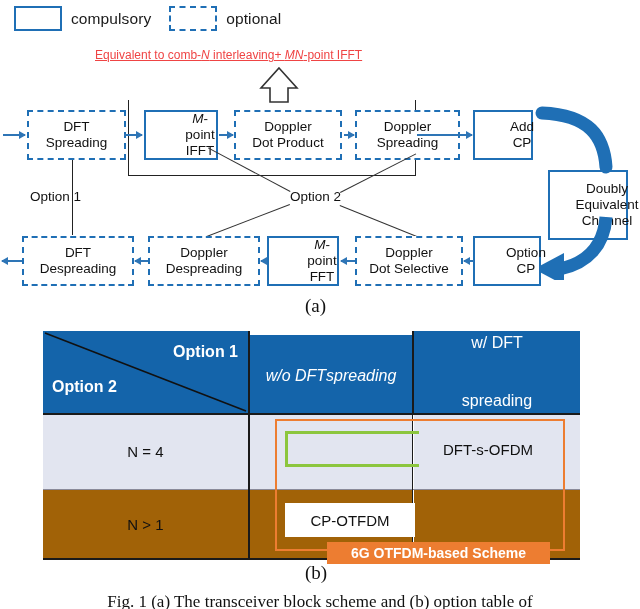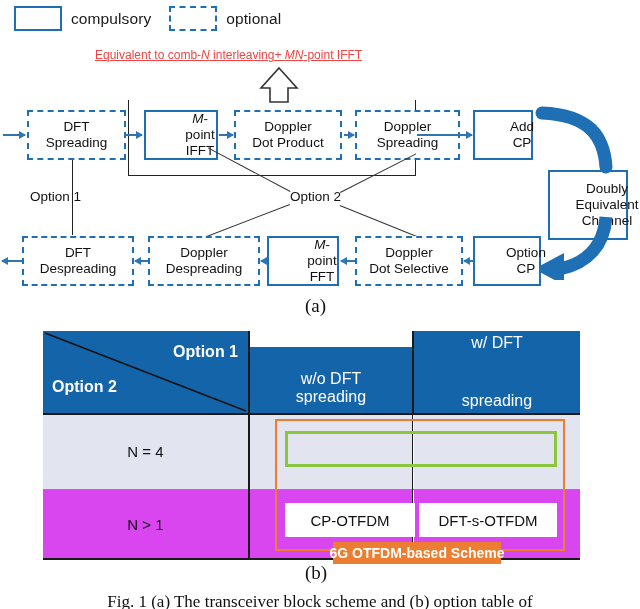--- a/index.html
+++ b/index.html
@@ -54,21 +54,21 @@
 
   .sub-label{position:absolute;font-size:19px;font-family:"Liberation Serif",serif;color:#111;}
 
   
   .tbl{position:absolute;left:43px;top:331px;width:537px;height:228px;}
   .tcell{position:absolute;box-sizing:border-box;display:flex;
     align-items:center;justify-content:center;text-align:center;}
   .hdr{background:#1464AA;color:#fff;font-size:16px;line-height:1.15;}
   .hdr.b{font-weight:bold;}
   .row-a{background:#e2e5f0;}
-  .row-b{background:#d946ef;}
+  .row-b{background:#a16207;}
   .cellv{font-size:15px;color:#111;}
   .tline{position:absolute;background:#1a1a1a;}
 
   .grp{position:absolute;box-sizing:border-box;}
   .grp-green{border:3px solid #8CC63E;}
   .grp-orange{border:2.5px solid #ED7D31;}
   .tag{position:absolute;color:#fff;font-weight:bold;font-size:14px;
        display:flex;align-items:center;justify-content:center;white-space:nowrap;}
   .tag-green{background:#8CC63E;}
   .tag-orange{background:#ED7D31;}
@@ -189,21 +189,21 @@
   <div class="tbl">
 
     <div class="tcell hdr" style="left:0;top:0;width:205px;height:82px;">
       <svg style="position:absolute;left:0;top:0;" width="205" height="82">
         <line x1="2" y1="2" x2="203" y2="80" stroke="#111" stroke-width="1.6"></line>
       </svg>
       <span class="hdr b" style="position:absolute;right:10px;top:12px;">Option 1</span>
       <span class="hdr b" style="position:absolute;left:9px;top:47px;">Option 2</span>
     </div>
 
-    <div class="tcell hdr" style="left:207px;top:16px;width:162px;height:82px;flex-direction:column;">
+    <div class="tcell hdr" style="left:207px;top:4px;width:162px;height:82px;flex-direction:row;font-style:italic;">
       <span>w/o DFT</span>
       <span>spreading</span>
     </div>
 
     <div class="tcell hdr" style="left:371px;top:0;width:166px;height:82px;flex-direction:column;gap:40px;">
       <span>w/ DFT</span>
       <span>spreading</span>
     </div>
 
     <div class="tcell row-a cellv" style="left:0;top:83px;width:205px;height:75px;">N = 4</div>
@@ -218,25 +218,25 @@
     <div class="tline" style="left:0;top:158px;width:537px;height:1.4px;background:#8a8a99;"></div>
     <div class="tline" style="left:0;top:227px;width:537px;height:1.8px;"></div>
     <div class="tline" style="left:205px;top:0;width:1.8px;height:228px;"></div>
     <div class="tline" style="left:369px;top:83px;width:1.4px;height:145px;"></div>
     <div class="tline" style="left:369px;top:0;width:1.8px;height:82px;"></div>
 
     <div class="grp grp-orange" style="left:232px;top:88px;width:290px;height:132px;"></div>
 
     <div class="grp grp-green" style="left:242px;top:100px;width:272px;height:36px;"></div>
 
+    <div class="tcell cellv" style="left:376px;top:100px;width:138px;height:36px;background:#e2e5f0;">DFT-s-OFDM</div>
 
 
     <div class="tcell cellv" style="left:242px;top:172px;width:130px;height:34px;background:#ffffff;">CP-OTFDM</div>
-    <div class="tcell cellv" style="left:376px;top:172px;width:138px;height:34px;background:#ffffff;">DFT-s-OTFDM</div>
-
-    <div class="tag tag-orange" style="left:290px;top:211px;width:168px;height:22px;">6G OTFDM-based Scheme</div>
+
+    <div class="tag tag-orange" style="left:284px;top:211px;width:223px;height:22px;">6G OTFDM-based Scheme</div>
   </div>
 
   <div class="sub-label" style="left:305px;top:562px;">(b)</div>
 
   <div class="caption">Fig. 1 (a) The transceiver block scheme and (b) option table of</div>
 
 </div>
 
 </body></html>

